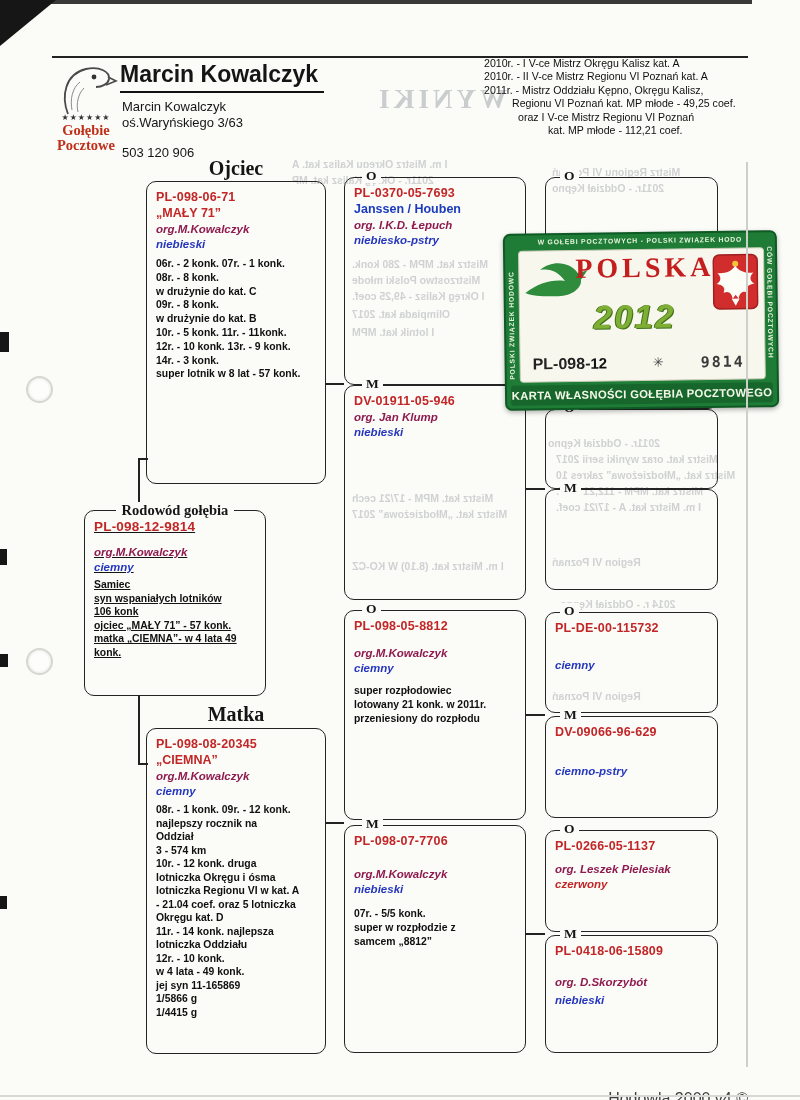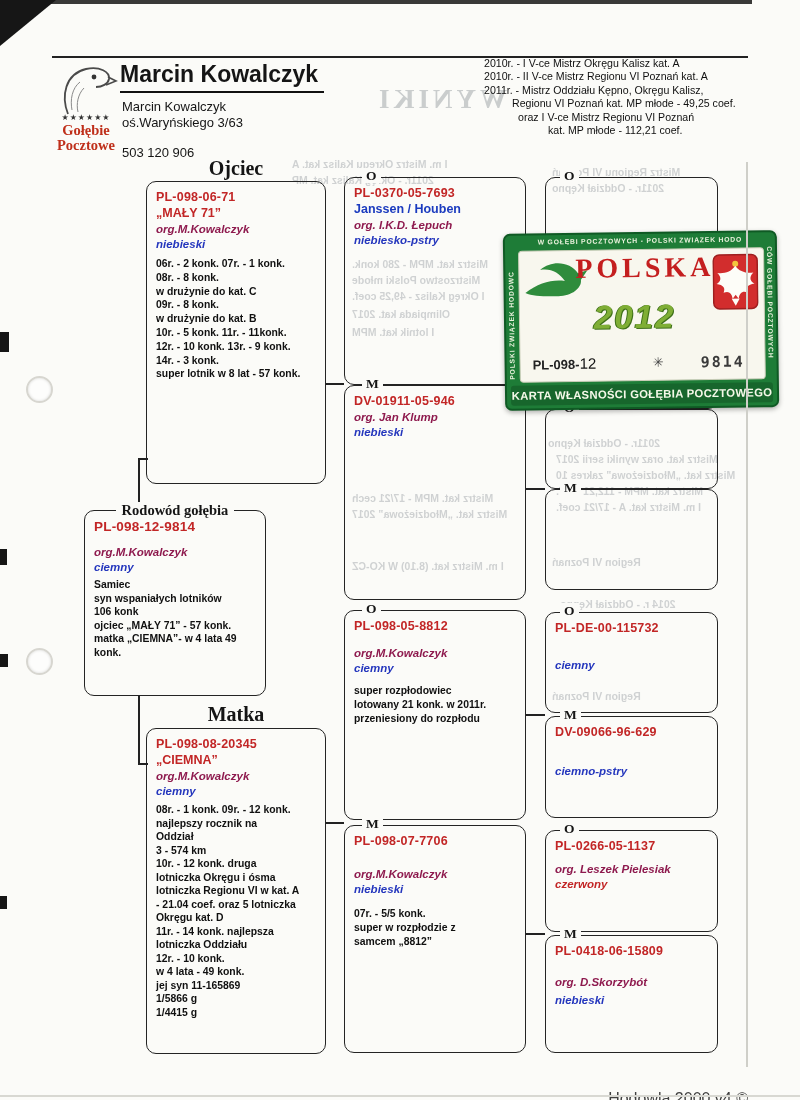--- a/index.html
+++ b/index.html
@@ -7,21 +7,21 @@
     --paper:#fbfbf8; --cardgreen:#1e7c37;
   }
   html,body{margin:0;padding:0;background:#888;}
   #page{position:relative;width:800px;height:1100px;background:var(--paper);
     overflow:hidden;font-family:"Liberation Sans",sans-serif;color:var(--ink);margin:0 auto;}
   .abs{position:absolute;}
   .line{position:absolute;background:#222;z-index:1;}
   
   .box{position:absolute;border:1.6px solid #242424;border-radius:10px;
     padding:8px 9px;box-sizing:border-box;z-index:2;background:transparent;}
-  .box--solid{background:var(--paper);}
+  .box--solid{background:var(--paper);text-decoration:underline;}
   .ring{font-weight:bold;font-size:12.5px;color:var(--red);letter-spacing:.2px;}
   .ring--lg{font-size:13.5px;}
   .name{font-weight:bold;font-size:12.5px;color:var(--red);margin-top:2px;}
   .name--blue{color:#1b3bbf;}
   .org{font-weight:bold;font-style:italic;font-size:11.5px;color:var(--maroon);margin-top:3px;}
   .colr{font-weight:bold;font-style:italic;font-size:11.5px;color:var(--blue);margin-top:3px;}
   .colr--red{color:var(--red);}
   .res{font-weight:bold;font-size:10.4px;line-height:13.8px;margin-top:7px;color:#101010;}
   .marker{position:absolute;font-family:"Liberation Serif",serif;font-weight:bold;
     font-size:13.5px;background:var(--paper);padding:0 4px;z-index:3;line-height:15px;}
@@ -57,22 +57,22 @@
   .card-btext-right{right:2px;top:14px;height:130px;writing-mode:vertical-rl;overflow:hidden;}
   .card-panel{position:absolute;left:13px;top:15px;width:244px;height:130px;
     background:#f8f7ee;border:1px solid #c9cdb8;border-radius:4px;}
   .card-country{position:absolute;left:56px;top:2px;font-family:"Liberation Serif",serif;
     font-weight:bold;font-size:28px;letter-spacing:4px;color:#c41f1f;}
   .card-year{position:absolute;left:74px;top:48px;font-weight:bold;font-style:italic;
     font-size:33px;color:#7fae35;text-shadow:1px 1px 0 #3e7018, -1px 0 0 #3e7018;letter-spacing:2px;}
   .card-pigeon{position:absolute;left:2px;top:5px;}
   .card-eagle{position:absolute;right:5px;top:4px;}
   .card-ringrow{position:absolute;left:12px;bottom:6px;width:220px;height:20px;}
-  .card-ringpre{font-weight:bold;font-size:13px;color:#222;}
-  .card-ringser{font-weight:normal;font-size:15px;color:#111;}
+  .card-ringpre{font-weight:bold;font-size:16px;color:#222;}
+  .card-ringser{font-weight:bold;font-size:15px;color:#111;}
   .card-sep{position:absolute;left:120px;top:1px;font-size:13px;color:#444;}
   .card-serial{position:absolute;left:168px;top:0;font-family:"DejaVu Sans Mono",monospace;
     font-weight:bold;font-size:15px;letter-spacing:2px;color:#3a3a3a;}
   .card-caption{position:absolute;left:4px;right:4px;bottom:3px;background:#17662c;
     border-radius:3px;text-align:center;font-weight:bold;font-size:11.3px;
     color:#f4f8e8;letter-spacing:.3px;padding:4px 0;}
   
   .artifact{position:absolute;background:#161616;z-index:8;}
   .hole{position:absolute;width:23px;height:23px;border-radius:50%;background:#fdfdfc;
     border:2px solid #d7d6d0;box-shadow:inset 0 0 3px rgba(0,0,0,.15);z-index:8;}

